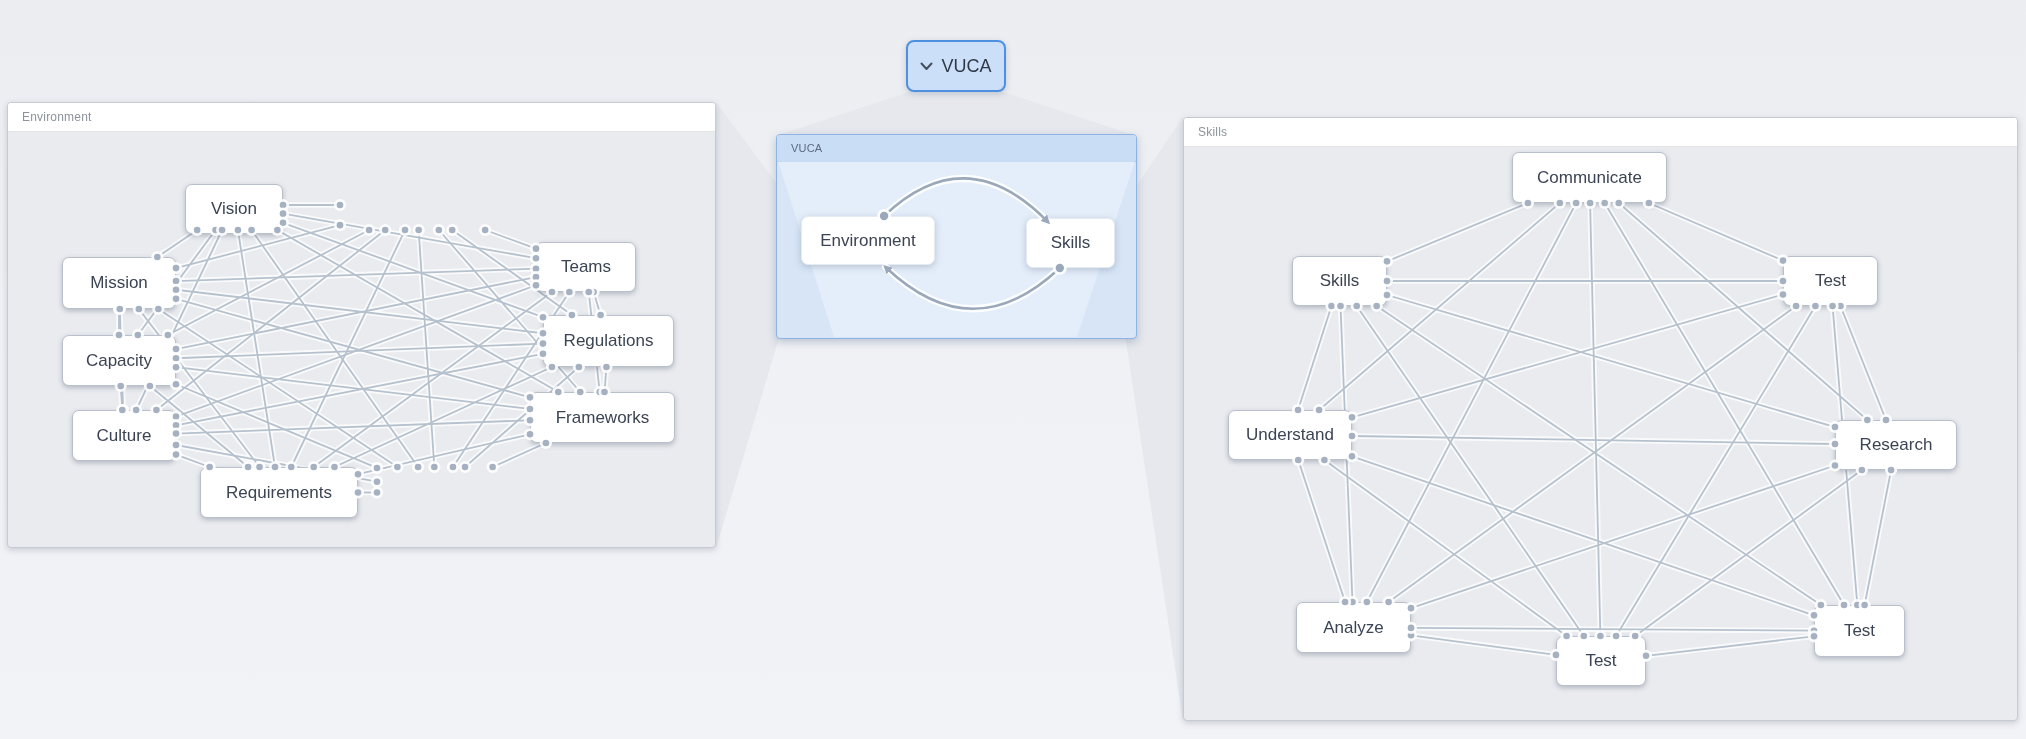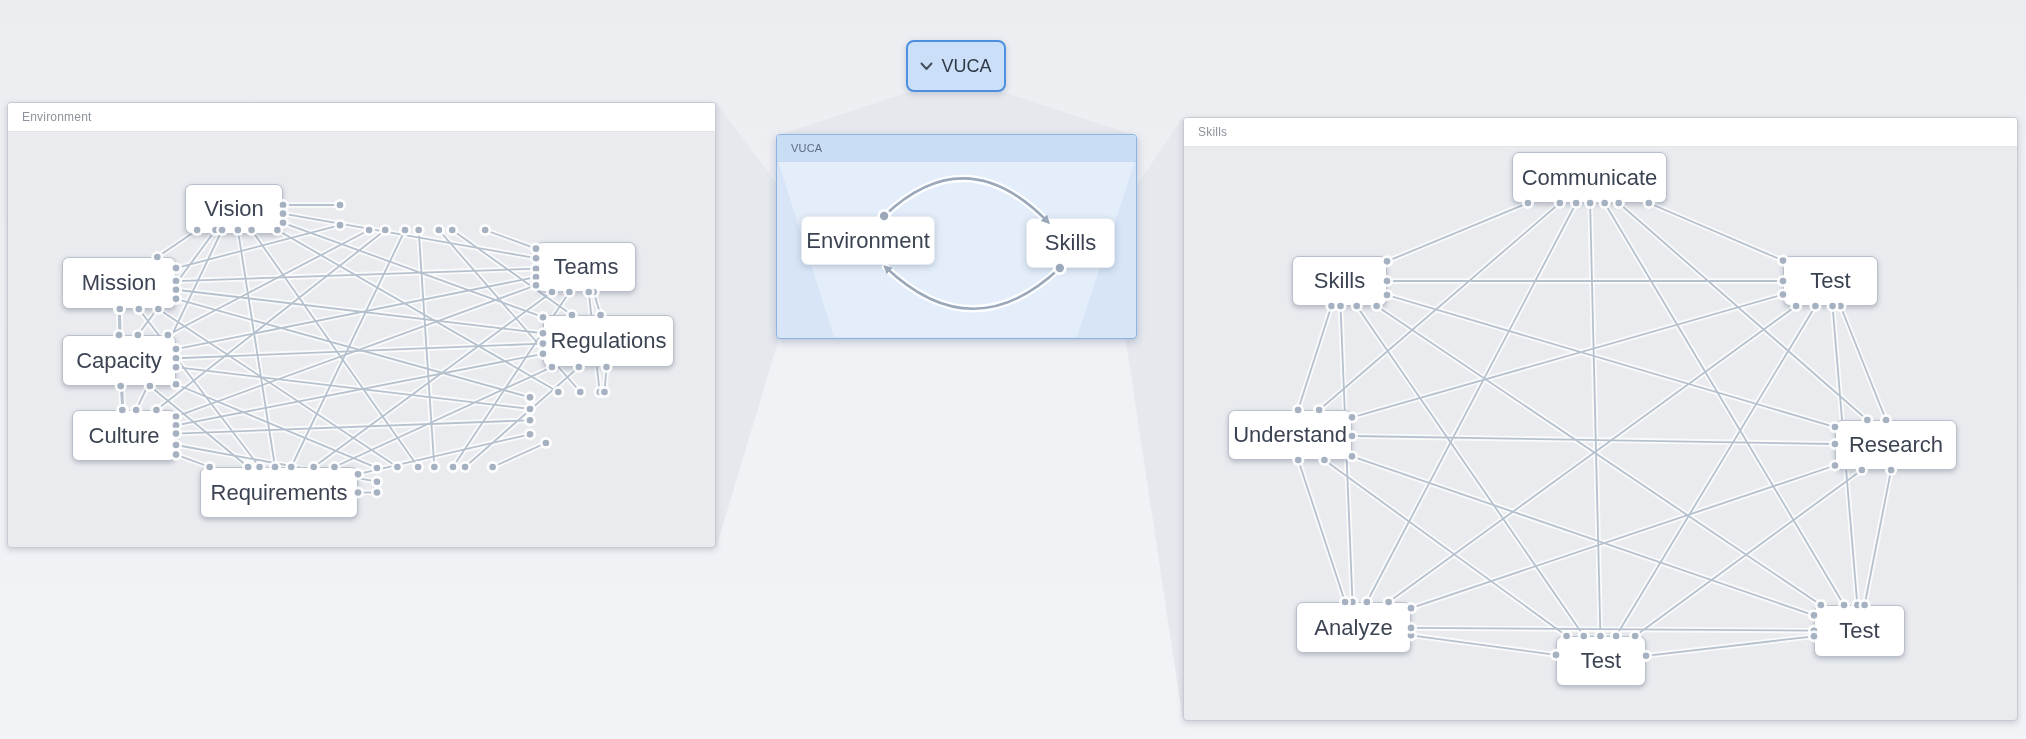--- a/index.html
+++ b/index.html
@@ -9,21 +9,21 @@
   .panel{position:absolute;box-sizing:border-box;border-radius:4px;background:#e9ebef;
          border:1px solid #c6cad2;box-shadow:0 2px 6px rgba(90,100,120,.28);z-index:2;}
   .panel-header{height:28px;background:#ffffff;border-bottom:1px solid #e2e4e8;
          border-radius:3px 3px 0 0;display:flex;align-items:center;padding:0 14px;}
   .panel-header .title{font-size:12px;color:#8d939c;letter-spacing:.2px;}
   .panel.blue{background:#d7e5f7;border-color:#8db4e2;box-shadow:0 3px 8px rgba(80,105,140,.35);}
   .panel.blue .panel-header{height:26px;background:#c9ddf5;border-bottom-color:#aac8ec;}
   .panel.blue .title{font-size:11px;color:#5a6a80;}
   .node{position:absolute;box-sizing:border-box;background:#fff;border:1px solid #b9c0cb;
         border-radius:7px;box-shadow:0 2px 5px rgba(80,90,110,.35);display:flex;align-items:center;
-        justify-content:center;font-size:22px;font-weight:500;color:#3c4453;z-index:4;cursor:pointer;}
+        justify-content:center;font-size:17px;font-weight:500;color:#3c4453;z-index:4;cursor:pointer;}
   .node.plain{border-color:#e6eaf1;box-shadow:0 2px 7px rgba(100,115,140,.35);}
   .vuca-btn{position:absolute;box-sizing:border-box;background:#cbe0f8;border:2px solid #4d90e0;
         border-radius:8px;display:flex;align-items:center;justify-content:center;gap:8px;
         font-size:18px;font-weight:500;color:#2f3947;z-index:6;cursor:pointer;
         box-shadow:0 2px 6px rgba(70,90,120,.25);}
 </style>
 </head>
 <body>
 
 <div id="stage">
@@ -513,20 +513,21 @@
       <path d="M 1059.82,268 Q 972.6199999999999,350 885.42,267" fill="none" stroke="#9aa8ba" stroke-width="2.5" marker-end="url(#arrowhead)"></path>
       <circle cx="1059.82" cy="268" r="7" fill="rgba(255,255,255,0.9)"></circle>
       <circle cx="1059.82" cy="268" r="4.2" fill="#9aa8ba"></circle>
     </svg>
     <div class="node" style="left: 185px; top: 184px; width: 98px; height: 50px;">Vision</div>
     <div class="node" style="left: 62px; top: 257px; width: 114px; height: 52px;">Mission</div>
     <div class="node" style="left: 536px; top: 242px; width: 100px; height: 50px;">Teams</div>
     <div class="node" style="left: 62px; top: 335px; width: 114px; height: 51px;">Capacity</div>
     <div class="node" style="left: 543px; top: 315px; width: 131px; height: 52px;">Regulations</div>
     <div class="node" style="left: 72px; top: 410px; width: 104px; height: 51px;">Culture</div>
+    <div class="node" style="left: 530px; top: 392px; width: 145px; height: 51px;">Frameworks</div>
     <div class="node" style="left: 200px; top: 467px; width: 158px; height: 51px;">Requirements</div>
     <div class="node plain" style="left: 801px; top: 216px; width: 134px; height: 49px;">Environment</div>
     <div class="node plain" style="left: 1026px; top: 218px; width: 89px; height: 50px;">Skills</div>
     <div class="node" style="left: 1512px; top: 152px; width: 155px; height: 51px;">Communicate</div>
     <div class="node" style="left: 1292px; top: 256px; width: 95px; height: 50px;">Skills</div>
     <div class="node" style="left: 1783px; top: 256px; width: 95px; height: 50px;">Test</div>
     <div class="node" style="left: 1835px; top: 420px; width: 122px; height: 50px;">Research</div>
     <div class="node" style="left: 1228px; top: 410px; width: 124px; height: 50px;">Understand</div>
     <div class="node" style="left: 1296px; top: 602px; width: 115px; height: 51px;">Analyze</div>
     <div class="node" style="left: 1556px; top: 636px; width: 90px; height: 50px;">Test</div>

